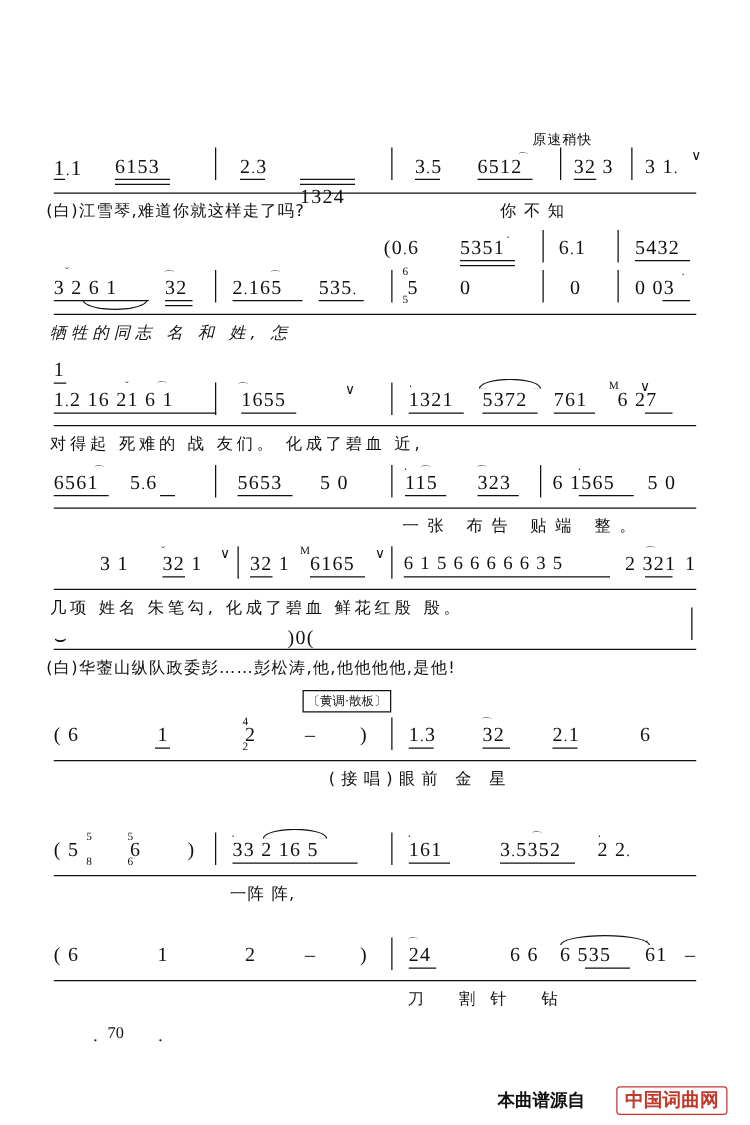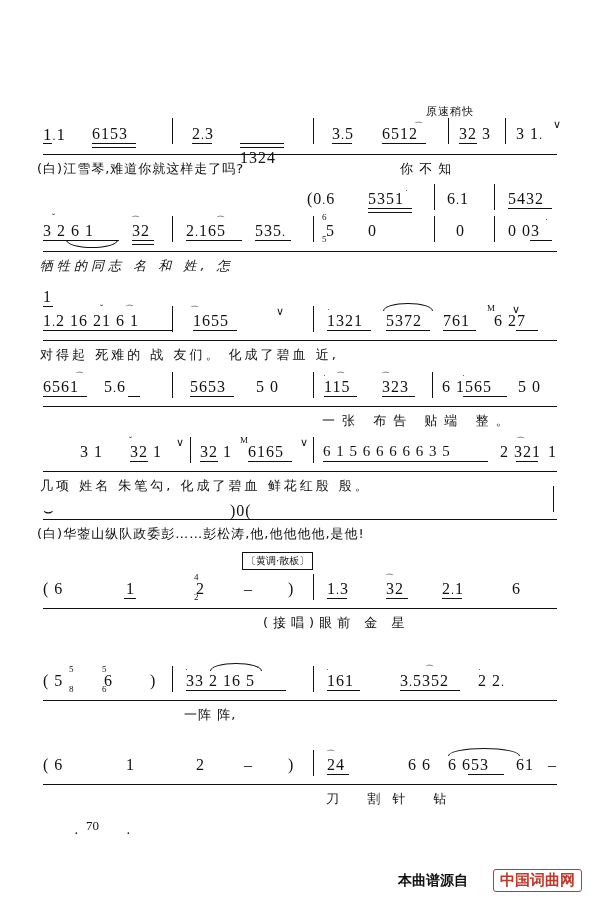--- a/index.html
+++ b/index.html
@@ -385,21 +385,21 @@
     <div class="abs num" style="left:126px; top:756px;">1</div>
     <div class="abs num" style="left:196px; top:756px;">2</div>
     <div class="abs num" style="left:244px; top:756px;">–</div>
     <div class="abs num" style="left:288px; top:756px;">)</div>
 
     <div class="bar" style="left:313px; top:750px; height:26px;"></div>
     <div class="abs num" style="left:327px; top:756px;">24</div>
     <div class="hline" style="left:327px; top:774px; width:22px;"></div>
     <div class="abs tiny" style="left:326px; top:748px;">⌒</div>
     <div class="abs num" style="left:378px; top:756px;margin-left:30px;">6 6</div>
-    <div class="abs num" style="left:448px; top:756px;">6 653</div>
+    <div class="abs num" style="left:448px; top:756px;">6 535</div>
     <div class="hline" style="left:468px; top:774px; width:36px;"></div>
     <div class="slurdown" style="left:448px; top:748px; width:70px; border-bottom:none; border-top:1px solid #111; border-radius:50% 50% 0 0 / 100% 100% 0 0;"></div>
     <div class="abs num" style="left:516px; top:756px;">61</div>
     <div class="abs tiny" style="left:516px; top:748px;">·</div>
     <div class="abs num" style="left:548px; top:756px;">–</div>
 
     <div class="hline" style="left:43px; top:784px; width:514px;"></div>
     <div class="abs lyr" style="left:326px; top:790px; letter-spacing:12px;">刀   割针  钻</div>
   </div>
 

